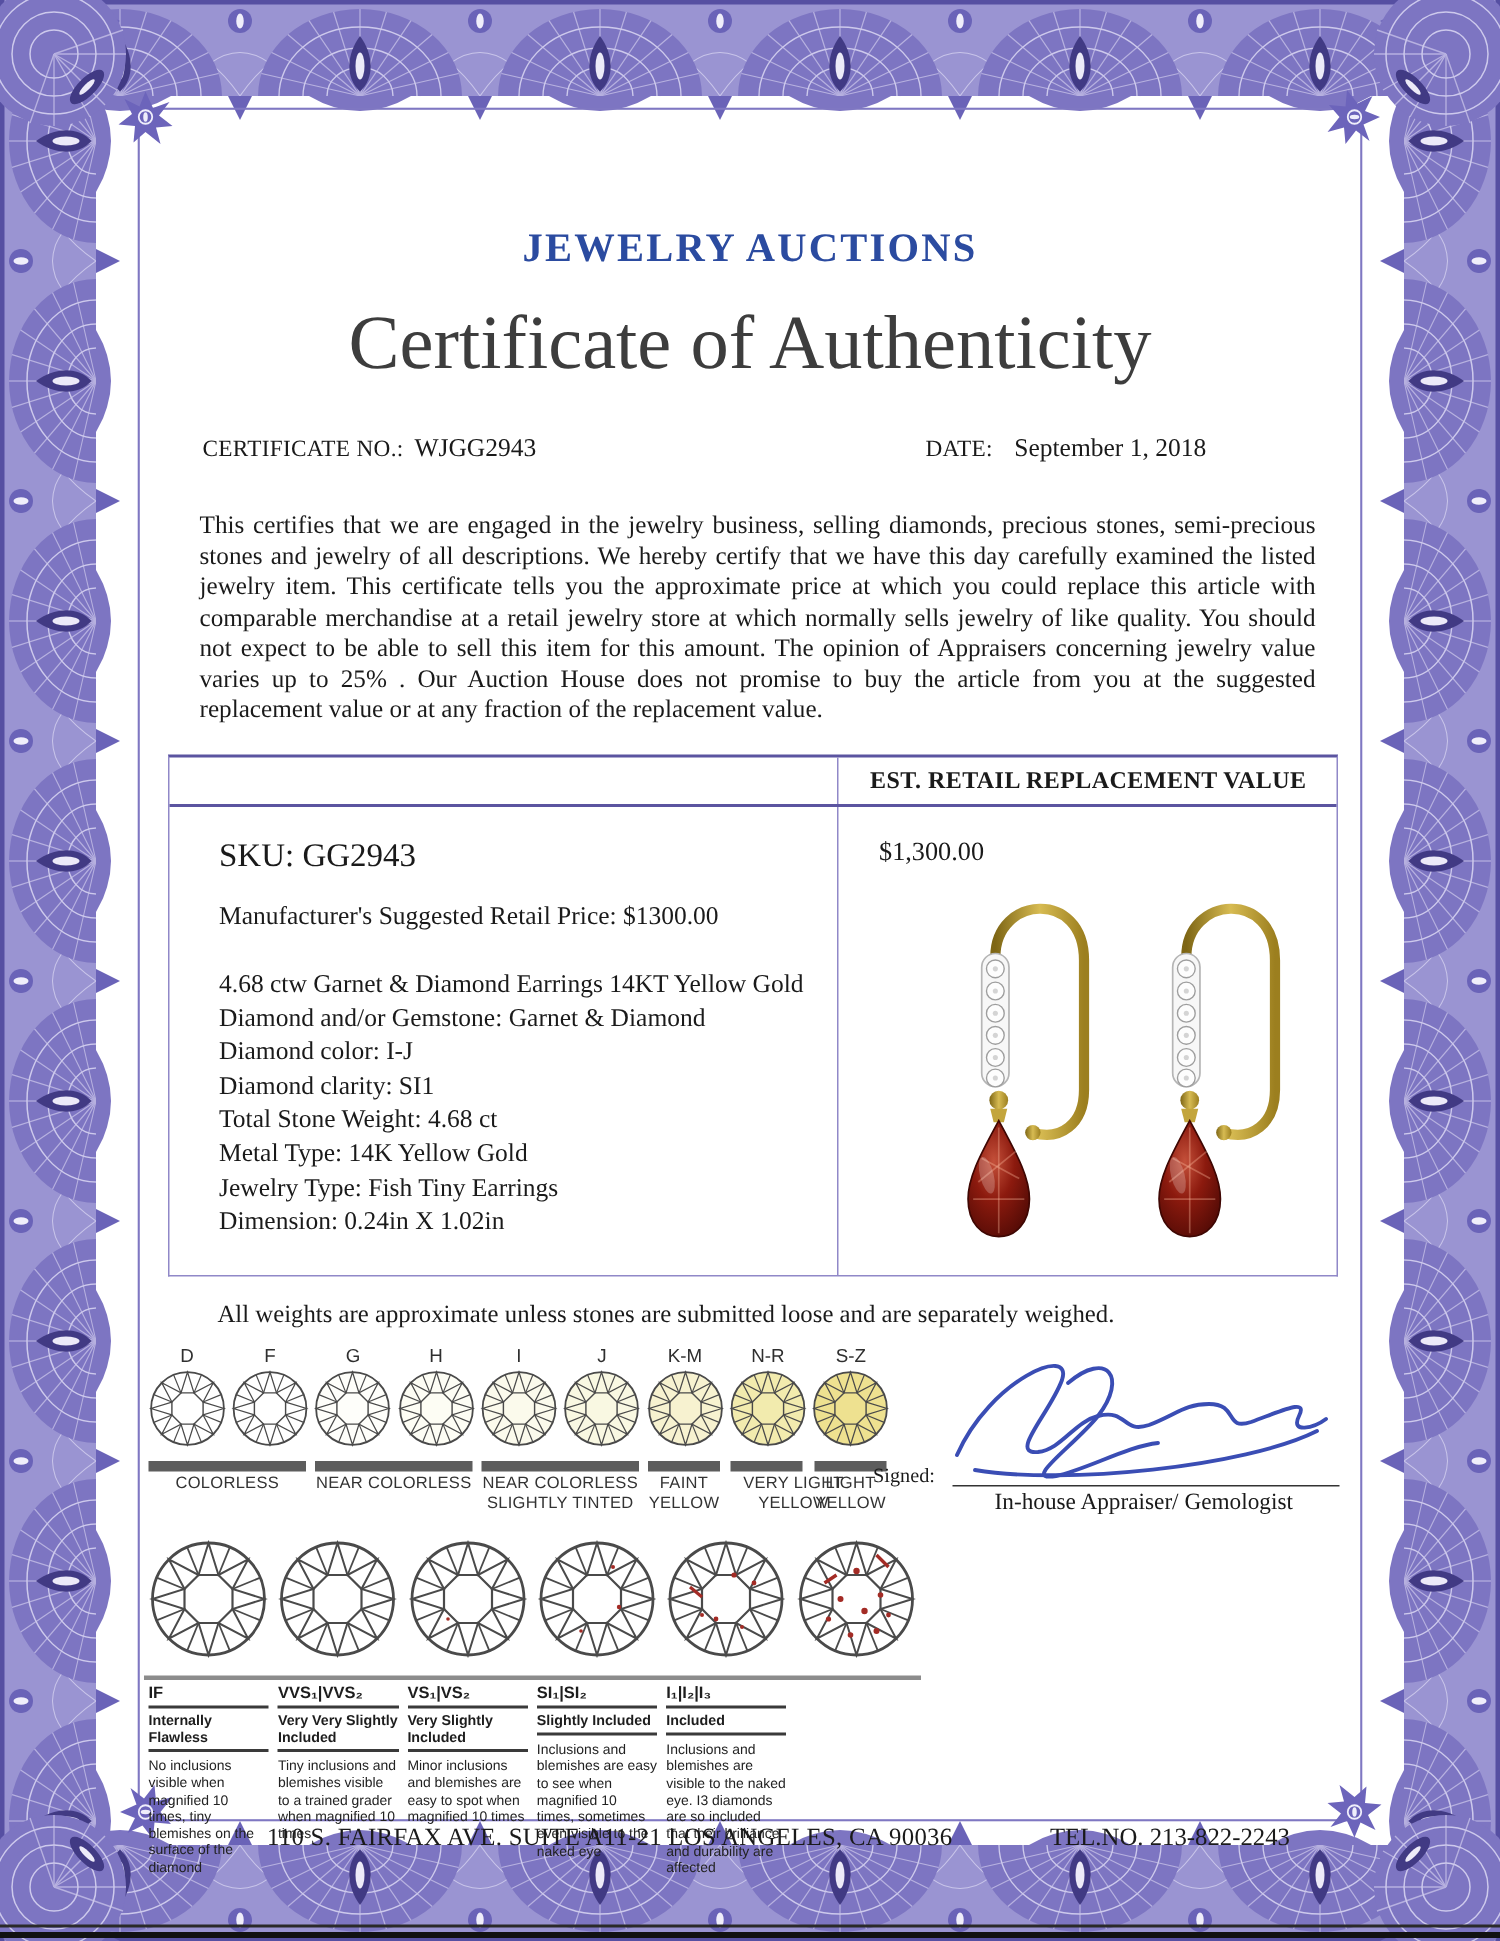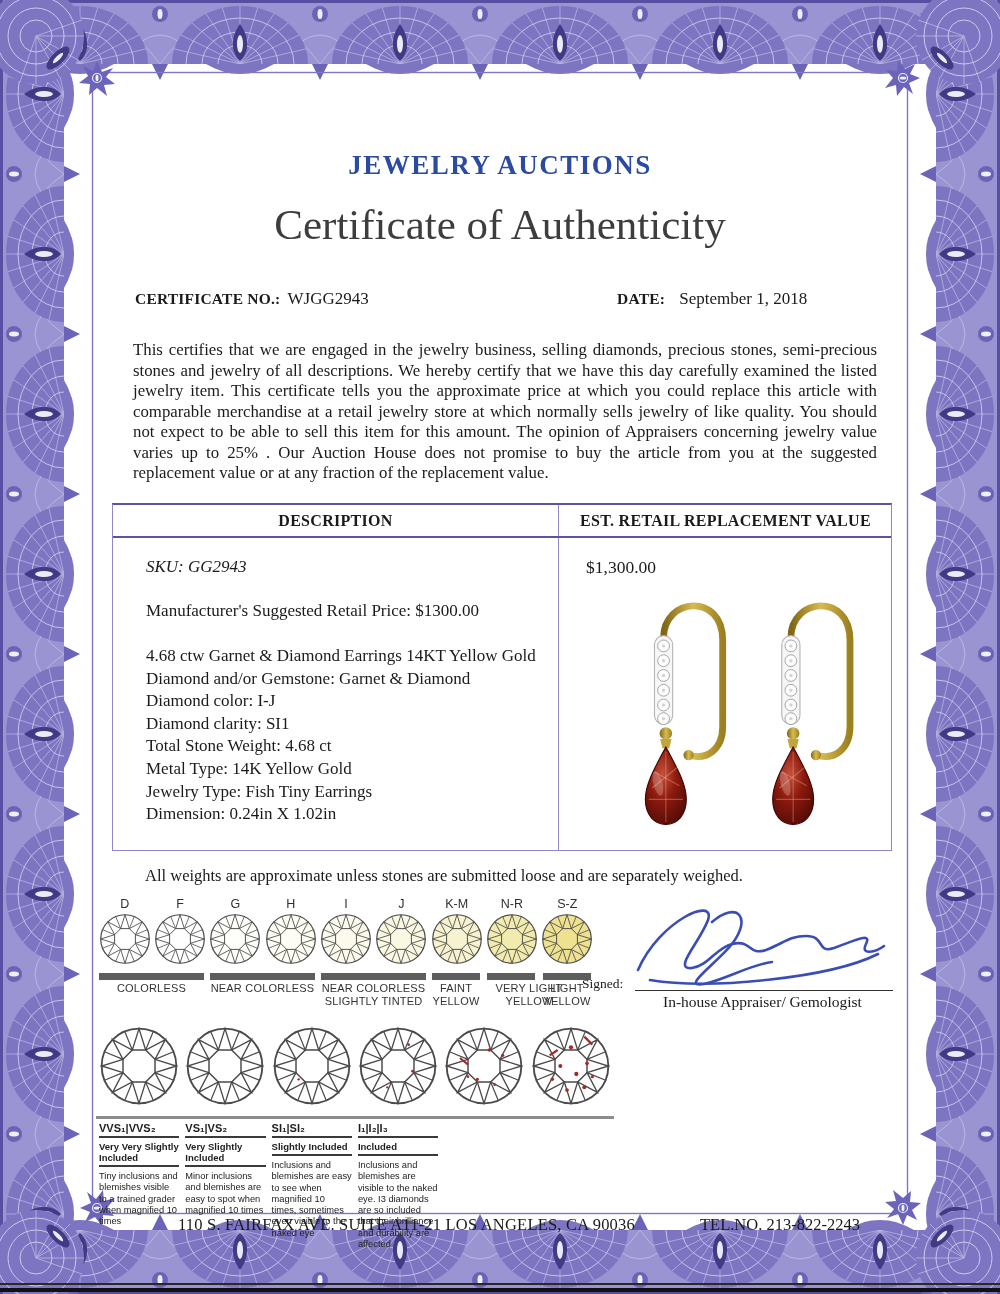--- a/index.html
+++ b/index.html
@@ -9,39 +9,39 @@
   .content{position:absolute;left:0;top:0;width:1000px;height:1294px;z-index:1;}
 
   
   .logo-row{position:absolute;top:88px;left:0;width:1000px;text-align:center;}
   .logo-word{font-weight:bold;font-size:64px;line-height:60px;color:#1a1f5a;letter-spacing:1px;}
   .logo-oswirl{display:inline-block;width:56px;height:56px;vertical-align:-8px;margin:0 1px;}
   .logo-sub{position:absolute;top:150px;left:0;width:1000px;text-align:center;
             font-weight:bold;font-size:27px;color:#2b4ba0;letter-spacing:1.5px;}
 
   .title{position:absolute;top:200px;left:0;width:1000px;text-align:center;
-         font-size:43px;color:#3d3d3d;}
+         font-size:51px;color:#3d3d3d;}
 
   .certrow{position:absolute;top:289px;left:135px;width:740px;font-size:17px;}
-  .lab{font-weight:bold;font-size:15.5px;letter-spacing:.2px;margin-top:11px;}
+  .lab{font-weight:normal;font-size:15.5px;letter-spacing:.2px;margin-top:11px;}
   .certno-val{margin-left:3px;}
   .daterow{position:absolute;left:482px;top:0;}
 
   .bodytext{position:absolute;top:340px;left:133px;width:744px;font-size:16.8px;
             line-height:20.5px;text-align:justify;}
 
   
   .rtable{position:absolute;left:112px;top:503px;width:778px;height:345px;
           border:1.5px solid #9088c8;border-top:2px solid #5b54a0;}
   .rtable .vdiv{position:absolute;left:445px;top:0;bottom:0;width:0;border-left:1.5px solid #9088c8;}
   .rtable .hhead{position:absolute;left:0;top:0;width:445px;height:31px;line-height:31px;
           text-align:center;font-weight:bold;font-size:16px;letter-spacing:.3px;}
   .rtable .hhead2{left:447px;width:331px;}
   .rtable .headline{position:absolute;left:0;top:31px;width:100%;border-top:2.5px solid #5b54a0;}
-  .sku{position:absolute;left:33px;top:52px;font-size:17px;font-style:italic;}
+  .sku{position:absolute;left:33px;top:52px;font-size:22px;}
   .msrp{position:absolute;left:33px;top:96px;font-size:17px;}
   .details{position:absolute;left:33px;top:140px;font-size:17px;line-height:22.6px;width:420px;}
   .value{position:absolute;left:473px;top:52px;font-size:17.5px;}
   .earrings{position:absolute;left:496px;top:76px;}
 
   .weights{position:absolute;top:866px;left:145px;font-size:16.5px;}
 
   
   .cchart{position:absolute;left:97px;top:897px;width:498px;}
   .ccols{display:flex;}
@@ -202,21 +202,20 @@
       <span class="daterow">
         <span class="lab">DATE:</span>
         <span class="certno-val" style="margin-left:10px;">September 1, 2018</span>
       </span>
     </div>
 
     <div class="bodytext">This certifies that we are engaged in the jewelry business, selling diamonds, precious stones, semi-precious stones and jewelry of all descriptions.  We hereby certify that we have this day carefully examined the listed jewelry item.  This certificate tells you the approximate price at which you could replace this article with comparable merchandise at a retail jewelry store at which normally sells jewelry of like quality.  You should not expect to be able to sell this item for this amount.  The opinion of Appraisers concerning jewelry value varies up to 25% .   Our Auction House does not promise to buy the article from you at the suggested replacement value or at any fraction of the replacement value.</div>
 
     <div class="rtable">
       <div class="vdiv"></div>
-      <div class="hhead">DESCRIPTION</div>
       <div class="hhead hhead2">EST. RETAIL REPLACEMENT VALUE</div>
       <div class="headline"></div>
 
       <div class="sku">SKU: GG2943</div>
       <div class="msrp">Manufacturer's Suggested Retail Price: $1300.00</div>
       <div class="details">
         <div>4.68 ctw Garnet &amp; Diamond Earrings 14KT Yellow Gold</div>
         <div>Diamond and/or Gemstone: Garnet &amp; Diamond</div>
         <div>Diamond color: I-J</div>
         <div>Diamond clarity: SI1</div>
@@ -441,20 +440,25 @@
             </g>
             <g stroke="#a32b25" stroke-width="1.7">
                 <path d="M40,8 L46,14"></path>
                 <path d="M14,22 L20,18"></path>
               </g>
           </svg>
         </div>
       </div>
       <div class="ktable">
         <div class="kcell">
+          <div class="kl">IF</div>
+          <div class="kn">Internally Flawless</div>
+          <div class="kd">No inclusions visible when magnified 10 times, tiny blemishes on the surface of the diamond</div>
+        </div>
+        <div class="kcell">
           <div class="kl">VVS₁|VVS₂</div>
           <div class="kn">Very Very Slightly Included</div>
           <div class="kd">Tiny inclusions and blemishes visible to a trained grader when magnified 10 times</div>
         </div>
         <div class="kcell">
           <div class="kl">VS₁|VS₂</div>
           <div class="kn">Very Slightly Included</div>
           <div class="kd">Minor inclusions and blemishes are easy to spot when magnified 10 times</div>
         </div>
         <div class="kcell">

